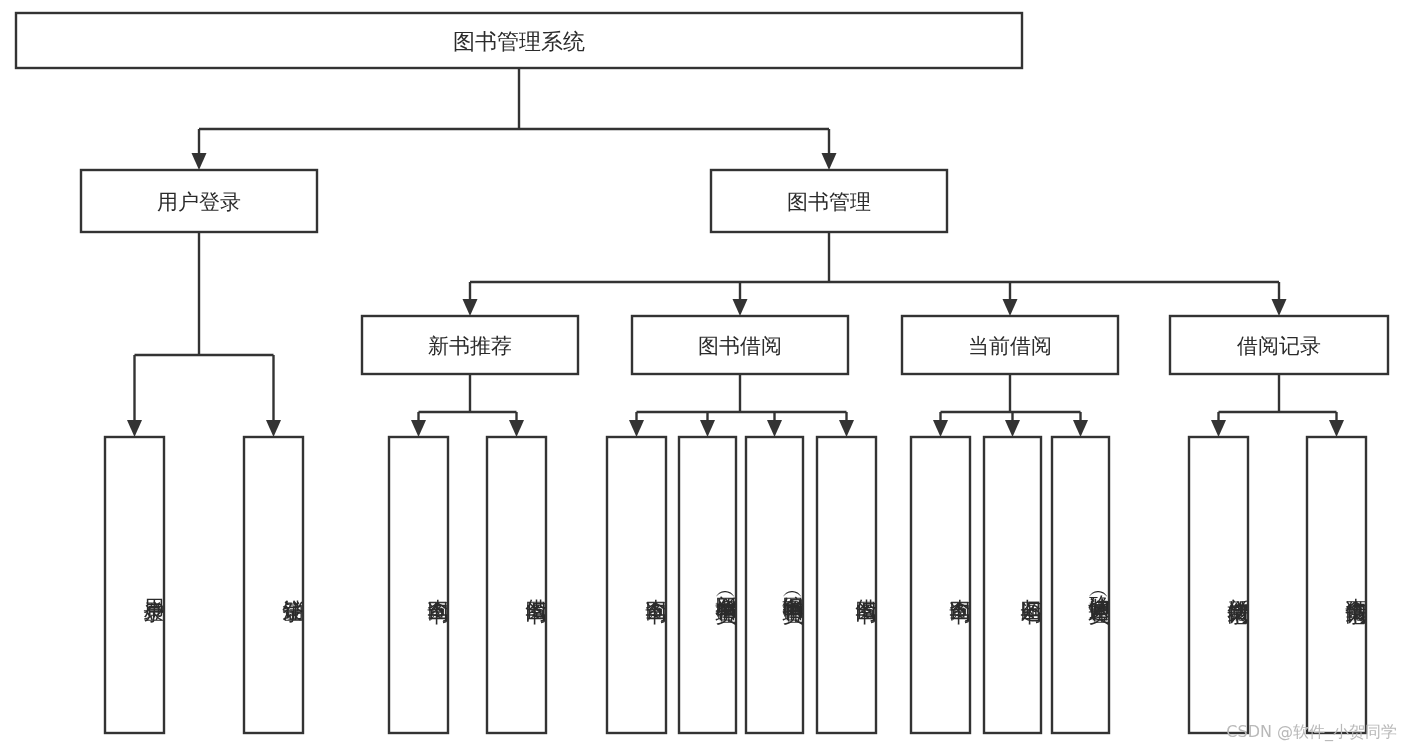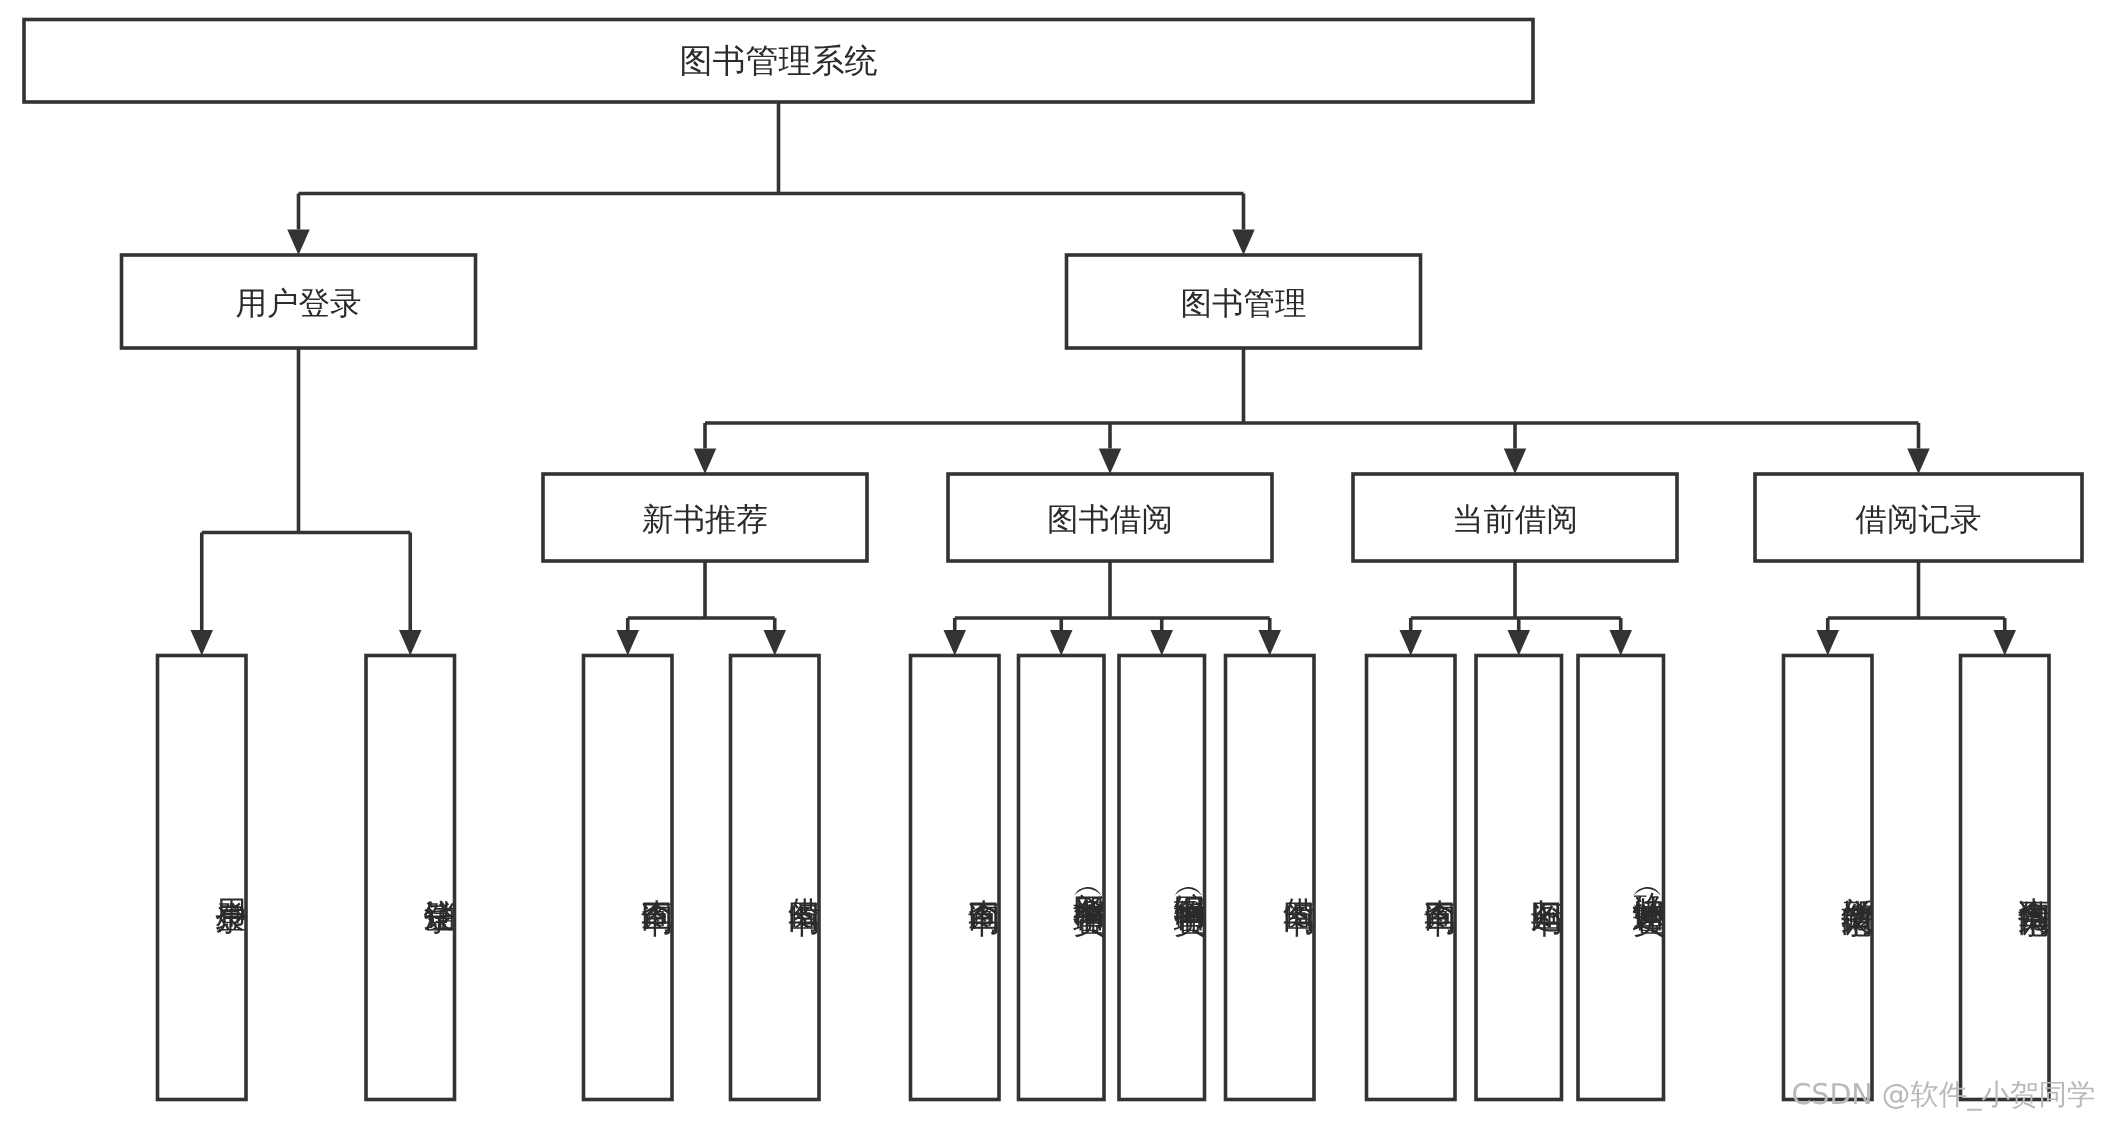--- a/index.html
+++ b/index.html
@@ -64,21 +64,21 @@
     display: flex;
     align-items: flex-start;
     justify-content: center;
     pointer-events: none;
   }
   .watermark {
     position: absolute;
     right: 8px;
     bottom: 4px;
     font-family: "DejaVu Sans", "Liberation Sans", sans-serif;
-    font-size: 19px;
+    font-size: 16px;
     color: #b9b9b9;
     white-space: nowrap;
   }
 </style>
 </head>
 <body>
 
 <div id="diagram-root">
   <svg class="canvas" viewBox="0 0 1405 747">
     <g id="connector-layer">

